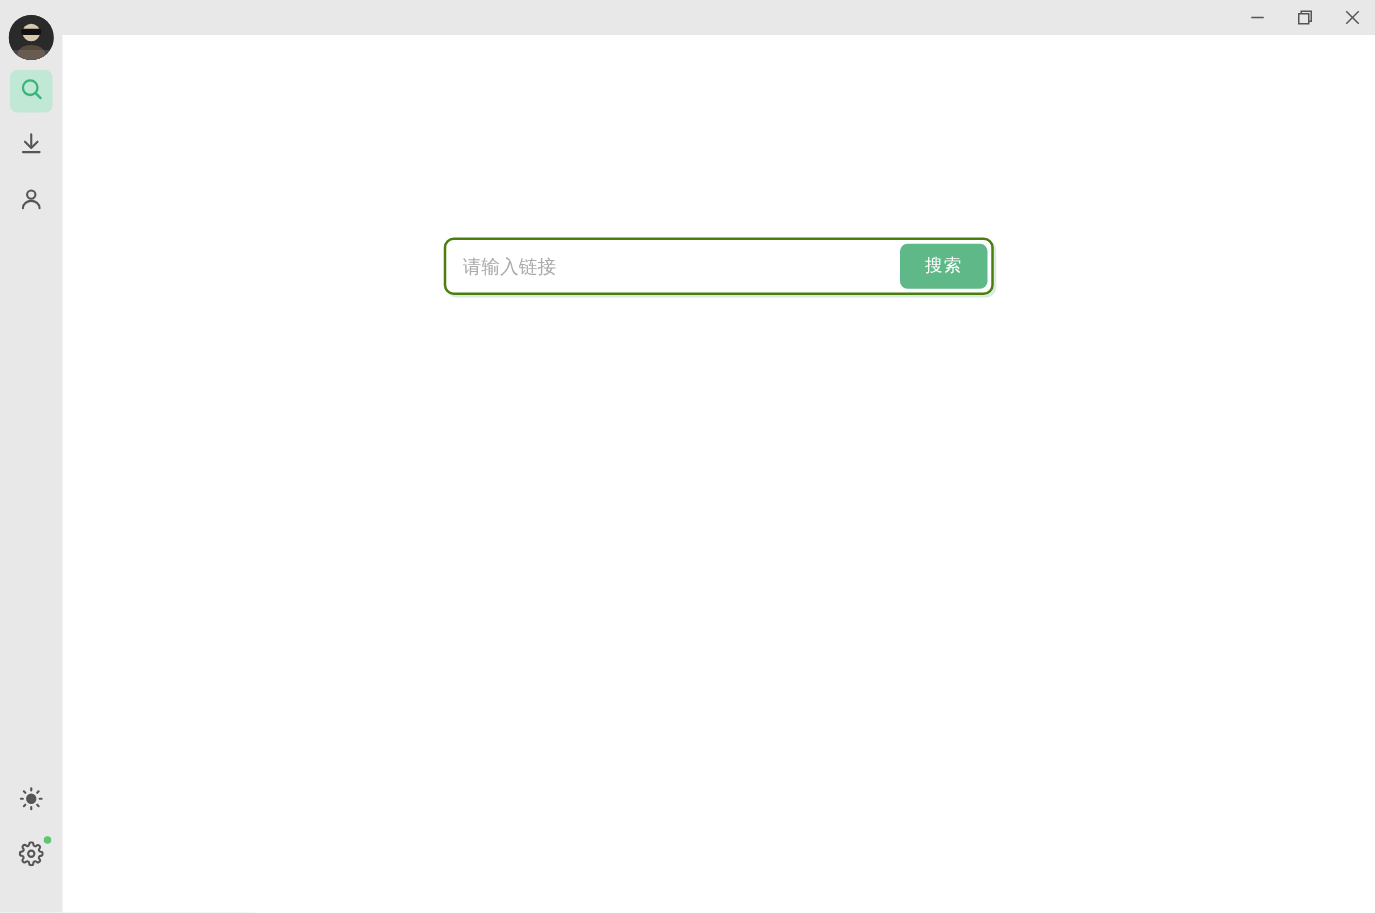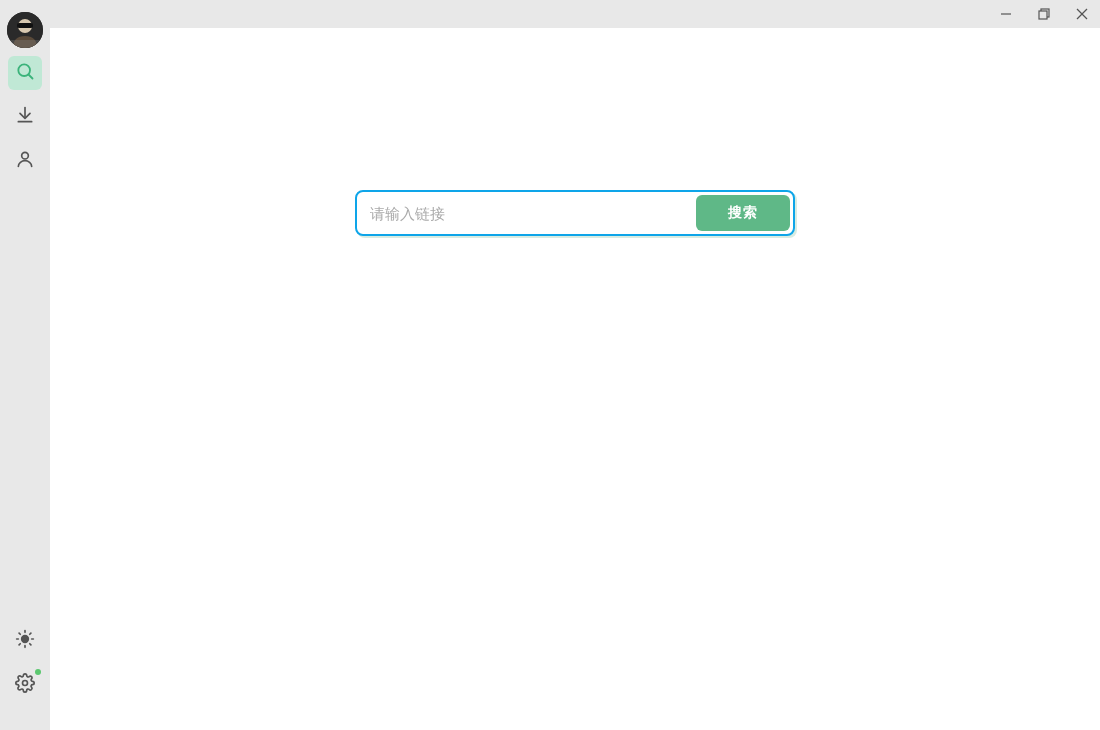--- a/index.html
+++ b/index.html
@@ -109,21 +109,21 @@
       background: #ffffff;
       border-top-left-radius: 0;
     }
     .search-container {
       position: absolute;
       left: 50%;
       top: 162px;
       transform: translateX(-50%);
       width: 440px;
       height: 46px;
-      border: 2px solid #0ea5e9;
+      border: 2px solid #4d7c0f;
       border-radius: 8px;
       display: flex;
       align-items: center;
       padding: 3px;
       box-shadow: 2px 2px 0 rgba(100,180,140,0.25);
       background: #fff;
     }
     .search-input {
       flex: 1;
       border: none;
@@ -135,24 +135,24 @@
       color: #333;
     }
     .search-input::placeholder {
       color: #aaa;
     }
     .search-btn {
       background: #5fb887;
       color: #fff;
       border: none;
       border-radius: 6px;
-      padding: 0 32px;
+      padding: 0 20px;
       height: 36px;
       font-size: 14px;
-      font-weight: 700;
+      font-weight: 400;
       cursor: pointer;
       letter-spacing: 1px;
     }
   </style>
 </head>
 <body>
 
 <div class="titlebar">
   <div class="titlebar-btn">
     <svg width="12" height="12" viewBox="0 0 12 12">

